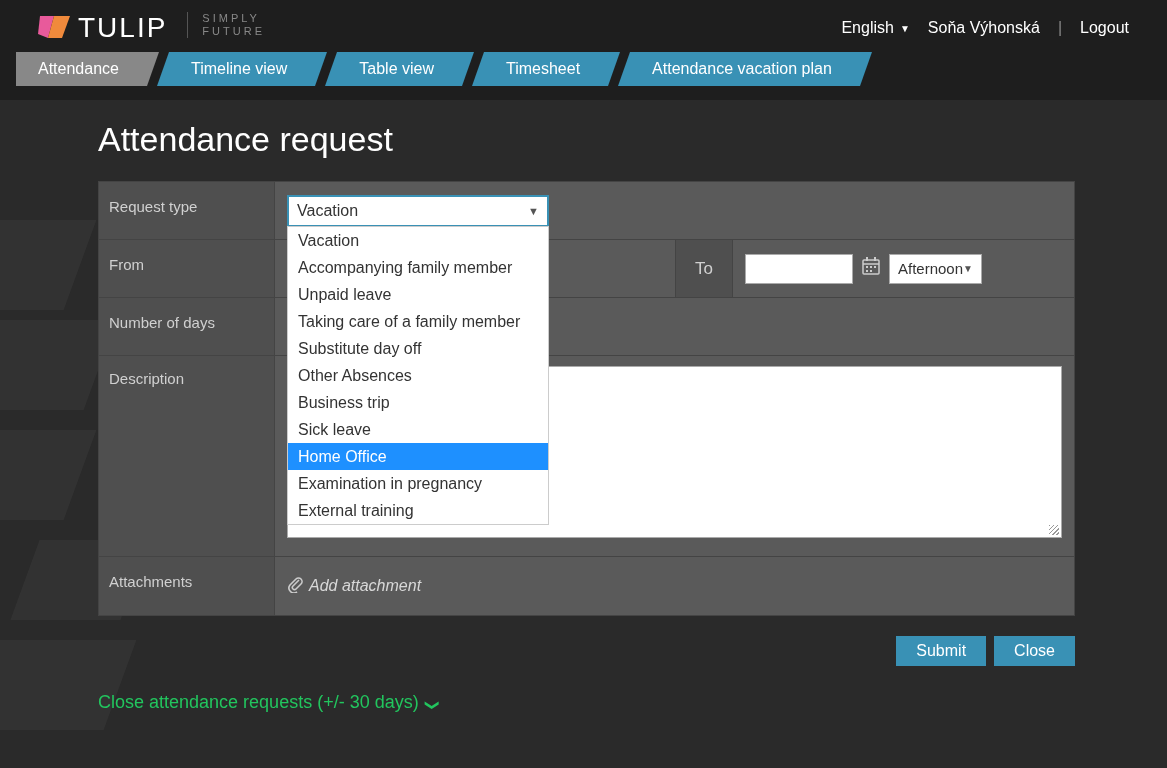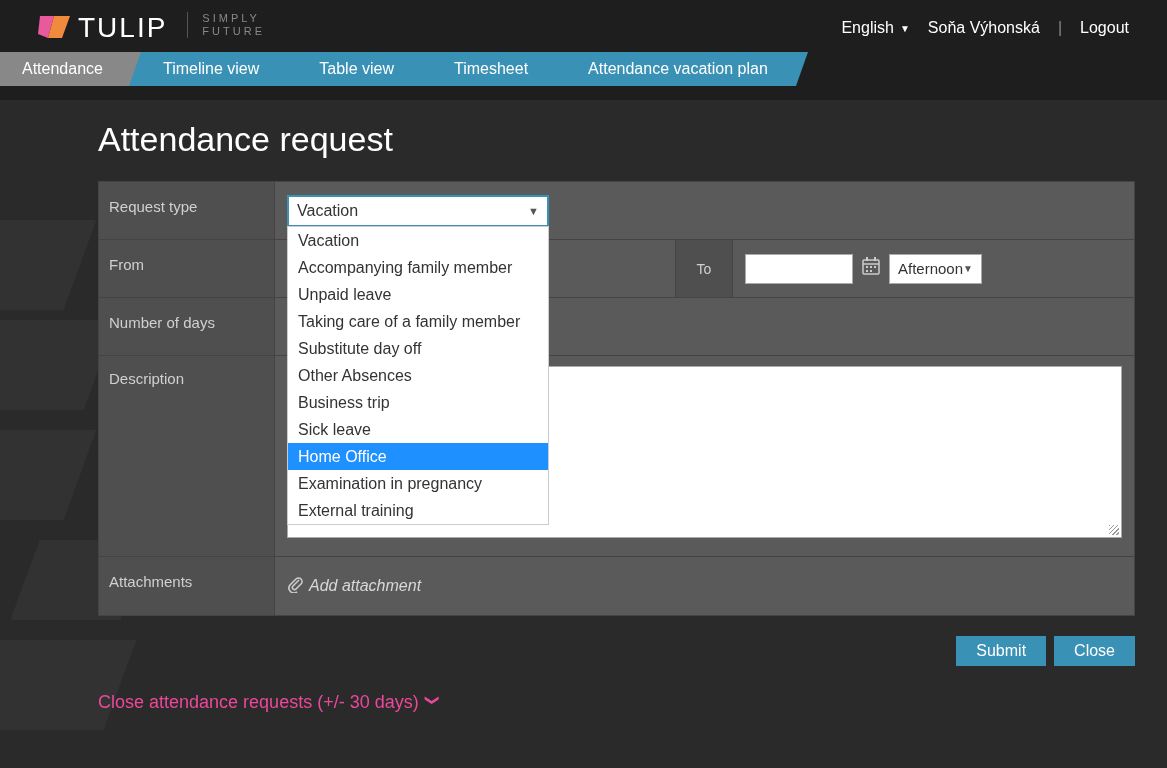--- a/index.html
+++ b/index.html
@@ -56,21 +56,22 @@
   .lang { display: flex; align-items: center; gap: 6px; cursor: pointer; }
   .lang .caret { font-size: 10px; }
   .sep { color: #888; }
   .logout { cursor: pointer; }
   .nav {
     display: flex;
     background: #1e1e1e;
     height: 48px;
     position: relative;
     z-index: 2;
-    padding-left: 0;
+    padding-left: 16px;
+    gap: 12px;
   }
   .nav-tab {
     position: relative;
     height: 34px;
     display: flex;
     align-items: center;
     padding: 0 28px 0 22px;
     font-size: 16px;
     color: #fff;
     background: #3991b5;
@@ -97,21 +98,21 @@
     background: #888;
   }
   .nav-tab.active::before { border-right-color: #888; left:0; border:none;}
   .nav-tab.active::after { border-left-color: #888; }
   .nav-tab.first { margin-left: 0; }
   .nav-tab.first::before { display: none; }
 
   .page {
     position: relative;
     z-index: 1;
-    padding: 20px 32px 0 98px;
+    padding: 20px 92px 0 98px;
   }
   .page-title {
     font-size: 34px;
     font-weight: 300;
     color: #fff;
     margin-bottom: 22px;
   }
   .form {
     background: #5a5a5a;
     border: 1px solid #444;
@@ -174,21 +175,21 @@
     color: #fff;
   }
   .to-cell {
     width: 58px;
     background: #4f4f4f;
     border-left: 1px solid #444;
     border-right: 1px solid #444;
     display: flex;
     align-items: center;
     justify-content: center;
-    font-size: 14px;
+    font-size: 17px;
   }
   .date-input {
     width: 108px;
     height: 30px;
     background: #fff;
     border: 1px solid #aaa;
   }
   .cal-icon { color: #ddd; font-size: 18px; cursor: pointer; }
   .part-select {
     height: 30px;
@@ -242,23 +243,23 @@
     color: #fff;
     border: none;
     padding: 6px 20px;
     font-size: 16px;
     cursor: pointer;
   }
   .footer-line {
     padding: 26px 0 0 0;
     font-size: 18px;
     font-weight: 300;
-    color: #ec4899;
-    display: flex;
-    align-items: flex-start;
+    color: #22c55e;
+    display: flex;
+    align-items: flex-end;
     gap: 8px;
     cursor: pointer;
   }
   .chev-down { font-size: 14px; }
 </style>
 </head>
 <body>
 
 <div class="bg-shape" style="left:-40px; top:220px; width:120px; height:90px;"></div>
 <div class="bg-shape" style="left:-20px; top:320px; width:120px; height:90px;"></div>

